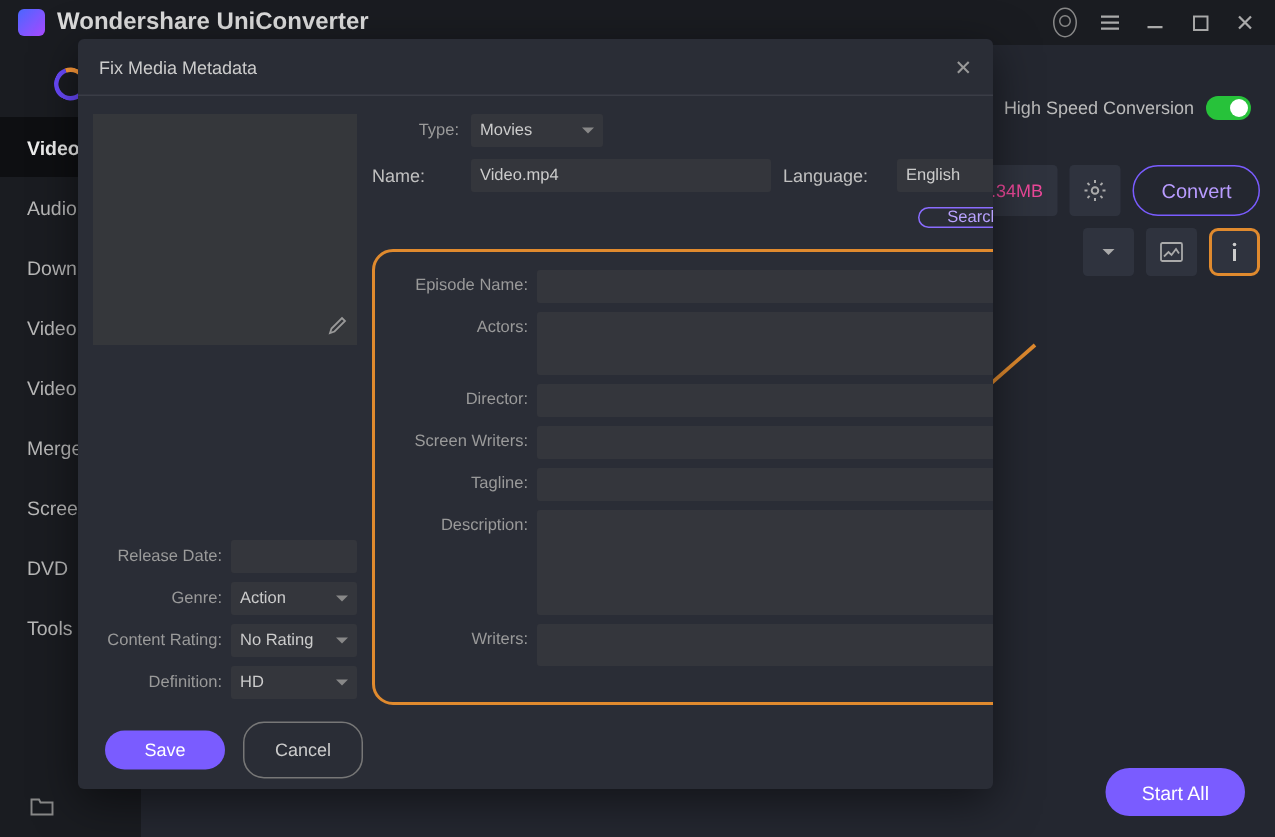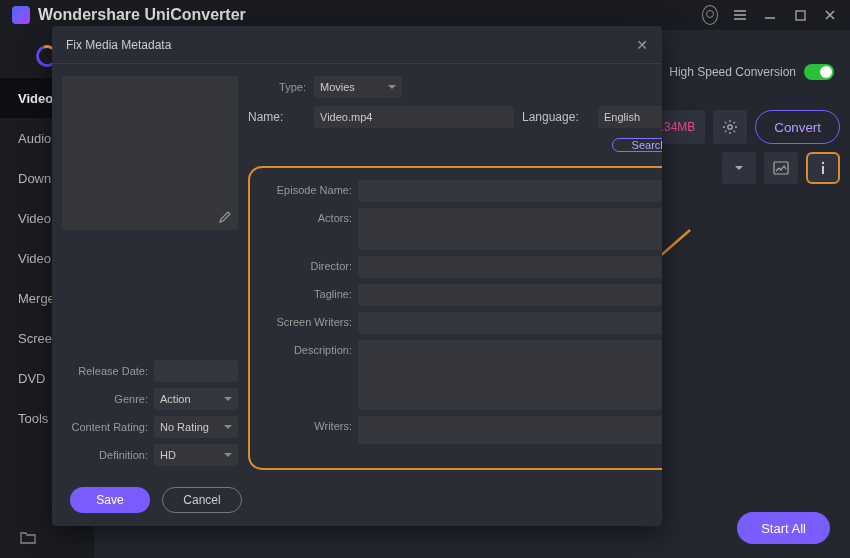--- a/index.html
+++ b/index.html
@@ -71,21 +71,21 @@
   .frow { display:grid; grid-template-columns:92px 1fr; gap:6px; align-items:flex-start; margin-bottom:6px;}
   .frow label { text-align:right; color:#9a9a9a; font-size:11px; padding-top:4px;}
   .frow .txt { height:22px; }
   .ta { background:#34363c; border:none; color:#ccc; font-size:11px; padding:4px 6px; border-radius:2px; width:100%; resize:none;}
   .ta.actors { height:42px; }
   .ta.desc { height:70px; }
   .ta.comm { height:28px; }
 
   .dlg-foot { height:52px; display:flex; align-items:center; justify-content:flex-start; gap:12px; padding:0 18px;}
   .btn-save { background:#7a5cff; color:#fff; border:none; border-radius:14px; height:26px; width:80px; font-size:12px; cursor:pointer;}
-  .btn-cancel { background:transparent; color:#ccc; border:1.5px solid #777; border-radius:14px; height:26px; width:80px; font-size:12px; cursor:pointer;}
+  .btn-cancel { background:transparent; color:#ccc; border:1.5px solid #777; border-radius:14px; height:38px; width:80px; font-size:12px; cursor:pointer;}
 
   svg { display:block; }
 </style>
 </head>
 <body>
 
 <div class="titlebar">
   <div class="logo"></div>
   <div class="title">Wondershare UniConverter</div>
   <div class="spacer"></div>
@@ -248,25 +248,25 @@
         </div>
         <div class="frow">
           <label>Actors:</label>
           <textarea class="ta actors" style=""></textarea>
         </div>
         <div class="frow">
           <label>Director:</label>
           <input class="txt" value="" style="">
         </div>
         <div class="frow">
+          <label>Screen Writers:</label>
+          <input class="txt" value="" style="">
+        </div>
+        <div class="frow">
           <label>Tagline:</label>
-          <input class="txt" value="" style="">
-        </div>
-        <div class="frow">
-          <label>Screen Writers:</label>
           <input class="txt" value="" style="">
         </div>
         <div class="frow">
           <label>Description:</label>
           <textarea class="ta desc" style=""></textarea>
         </div>
         <div class="frow">
           <label>Writers:</label>
           <textarea class="ta comm" style=""></textarea>
         </div>

